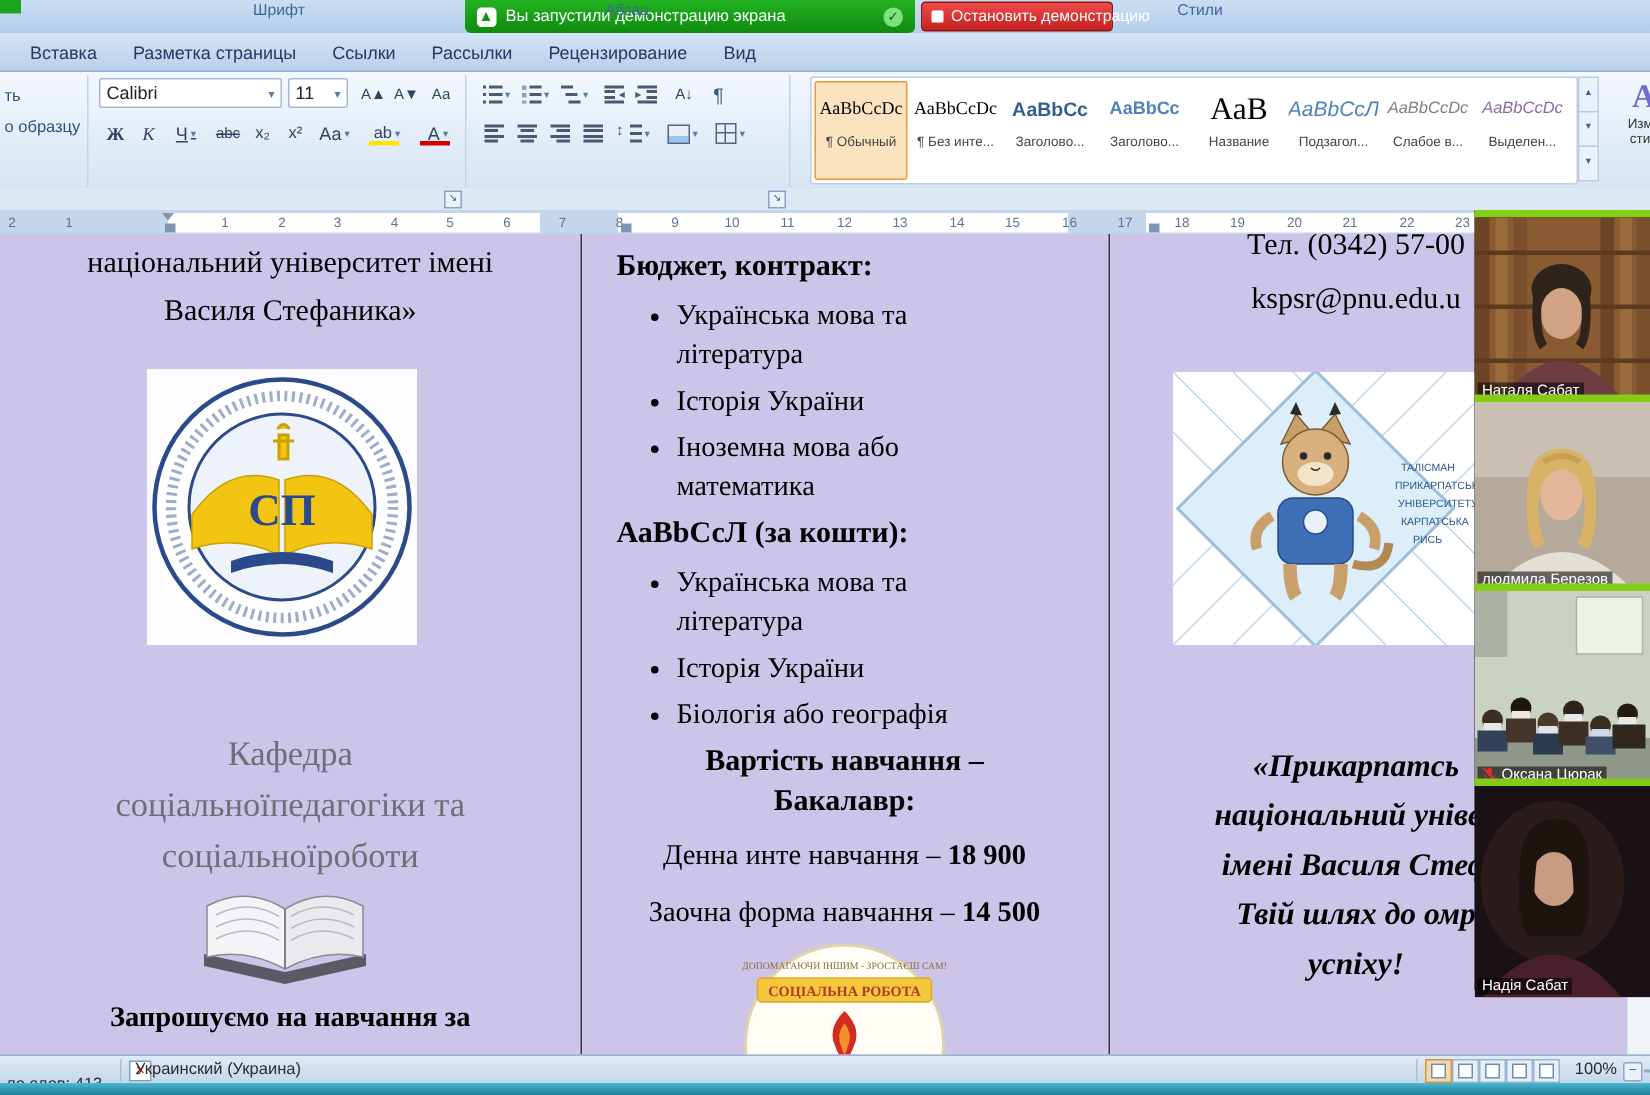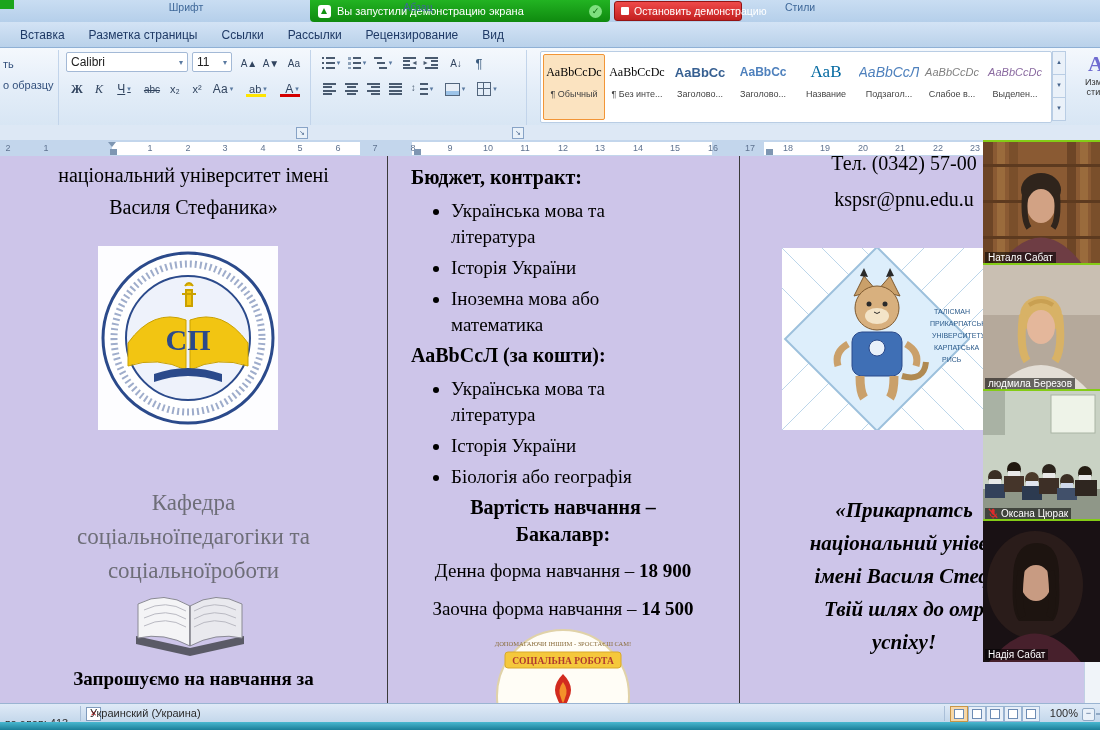--- a/index.html
+++ b/index.html
@@ -103,21 +103,21 @@
   .doc{left:0;top:156px;width:1100px;height:547px;overflow:hidden;background:#cdc5e9;}
   .colline{position:absolute;top:0;width:1px;height:547px;background:#3a3a3a;}
   .vscroll{position:absolute;left:1084px;top:0;width:16px;height:547px;background:#f0f4f9;border-left:1px solid #c0d0e4;}
   .dtext{position:absolute;color:#000;}
   .dept{color:#6e6e78;font-size:23px;}
   ul.dlist{margin:0;padding:0 0 0 18px;}
   ul.dlist li{font-size:19px;line-height:26px;margin-bottom:5px;width:235px;}
   .quote{font-style:italic;font-weight:bold;font-size:21px;line-height:33px;}
   
   .vpanel{left:983px;top:140px;width:117px;height:520px;z-index:6;background:#111;}
-  .vtile{position:absolute;left:0;width:117px;overflow:hidden;border-top:2px solid #84cc16;}
+  .vtile{position:absolute;left:0;width:117px;overflow:hidden;border-top:5px solid #84cc16;}
   .vname{position:absolute;left:2px;bottom:2px;background:rgba(0,0,0,.55);color:#fff;font-size:10px;
     padding:0 3px;display:flex;align-items:center;gap:3px;white-space:nowrap;max-width:111px;overflow:hidden;}
   
   .statusbar{left:0;top:703px;width:1100px;height:19px;background:linear-gradient(#dfeaf7,#c2d6ea);
     border-top:1px solid #9ab4d2;font-size:11px;color:#2b2b2b;}
   .sdiv{position:absolute;top:2px;width:1px;height:15px;background:#aabfd8;}
   .spell{position:absolute;left:86px;top:3px;width:13px;height:12px;background:#fff;border:1px solid #7f9bbd;
     text-align:center;line-height:11px;font-size:8px;color:#c00;}
   .vb{position:absolute;top:2px;width:16px;height:14px;border:1px solid #9ab4d2;background:#e7eff8;}
   .vb:after{content:"";position:absolute;left:3px;top:2px;width:8px;height:8px;border:1px solid #6d8cb4;background:#fff;}
@@ -257,21 +257,21 @@
   </div>
   <div class="sitem" style="left:669px">
     <span class="prev" style="font-size:13px;font-weight:bold;color:#365f91">АаBbСс</span>
     <span class="nm">Заголово...</span>
   </div>
   <div class="sitem" style="left:732px">
     <span class="prev" style="font-size:12px;font-weight:bold;color:#4f81bd">АаBbСс</span>
     <span class="nm">Заголово...</span>
   </div>
   <div class="sitem" style="left:795px">
-    <span class="prev serif" style="font-size:17px;color:#0369a1">АаВ</span>
+    <span class="prev serif" style="font-size:21px;color:#000000">АаВ</span>
     <span class="nm">Название</span>
   </div>
   <div class="sitem" style="left:858px">
     <span class="prev" style="font-size:14px;font-style:italic;color:#4f81bd">АаBbСсЛ</span>
     <span class="nm">Подзагол...</span>
   </div>
   <div class="sitem" style="left:921px">
     <span class="prev" style="font-size:11px;font-style:italic;color:#808080">АаBbСсDс</span>
     <span class="nm">Слабое в...</span>
   </div>
@@ -377,21 +377,21 @@
         <li>Іноземна мова або математика</li>
       </ul>
       <div class="dtext" style="left:24px;top:188px;font-size:20px;font-weight:bold">АаBbСсЛ  (за кошти):</div>
       <ul class="dlist abs" style="left:46px;top:220px">
         <li>Українська мова та література</li>
         <li>Історія України</li>
         <li>Біологія або географія</li>
       </ul>
       <div class="dtext center" style="left:0;top:340px;width:352px;font-size:20px;font-weight:bold">Вартість  навчання –</div>
       <div class="dtext center" style="left:0;top:367px;width:352px;font-size:20px;font-weight:bold">Бакалавр:</div>
-      <div class="dtext center" style="left:0;top:404px;width:352px;font-size:19px"><span>Денна форма навчання – </span><b>18 900</b></div>
+      <div class="dtext center" style="left:0;top:404px;width:352px;font-size:19px"><span>Денна инте навчання – </span><b>18 900</b></div>
       <div class="dtext center" style="left:0;top:442px;width:352px;font-size:19px"><span>Заочна форма навчання – </span><b>14 500</b></div>
 
       <div class="abs" style="left:100px;top:468px;width:152px;height:90px">
         <svg width="152" height="90" viewBox="0 0 152 90">
           <circle cx="76" cy="72" r="66" fill="#fffdf6" stroke="#e0d2a8" stroke-width="2"></circle>
           <text x="76" y="22" text-anchor="middle" font-size="6.5" fill="#8a6d3b">ДОПОМАГАЮЧИ ІНШИМ - ЗРОСТАЄШ САМ!</text>
           <rect x="18" y="28" width="116" height="16" rx="3" fill="#f5c83c" stroke="#d9a92a"></rect>
           <text x="76" y="40" text-anchor="middle" font-size="9.5" font-weight="bold" fill="#b03a2e">СОЦІАЛЬНА РОБОТА</text>
           <path d="M76 50 q12 12 6 24 q-3 8 -6 10 q-3 -2 -6 -10 q-6 -12 6 -24 Z" fill="#d22b1f"></path>
           <path d="M76 58 q6 8 2 16 q-1 4 -2 5 q-1 -1 -2 -5 q-4 -8 2 -16 Z" fill="#f4902a"></path>

